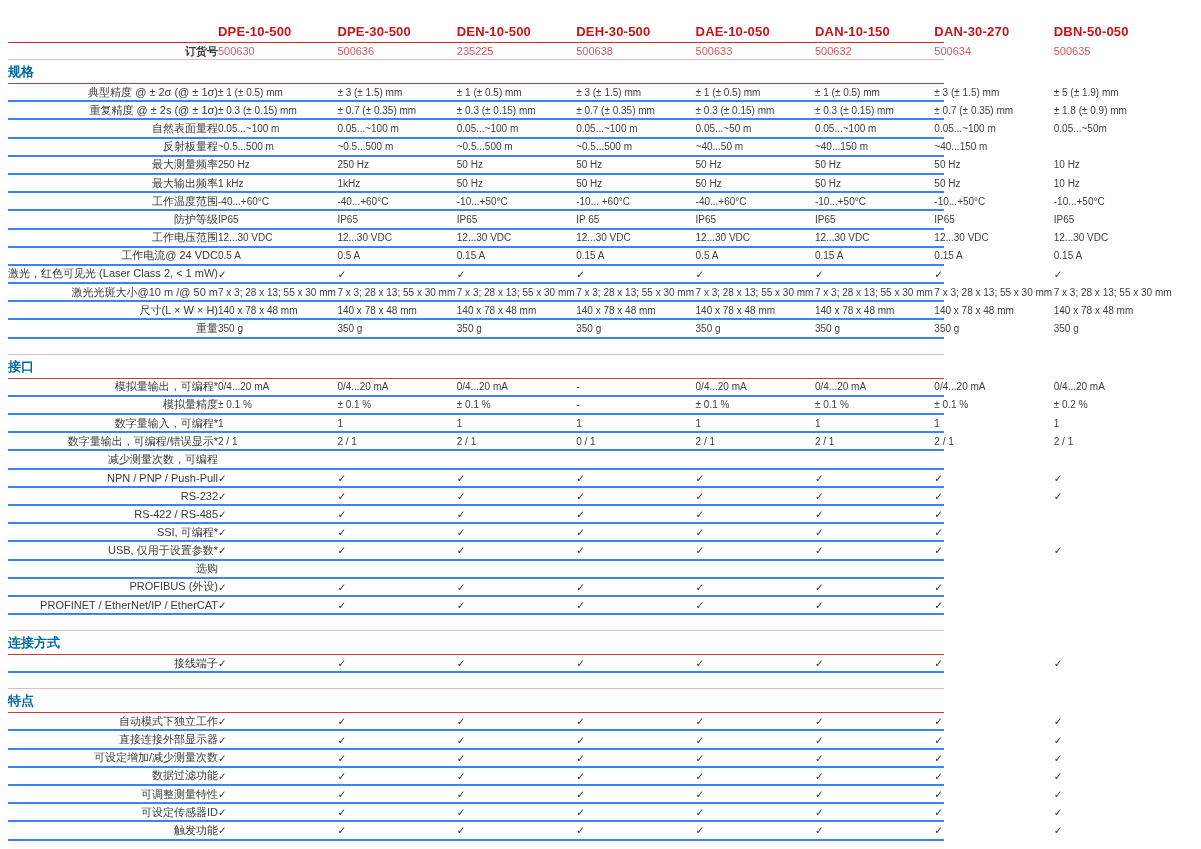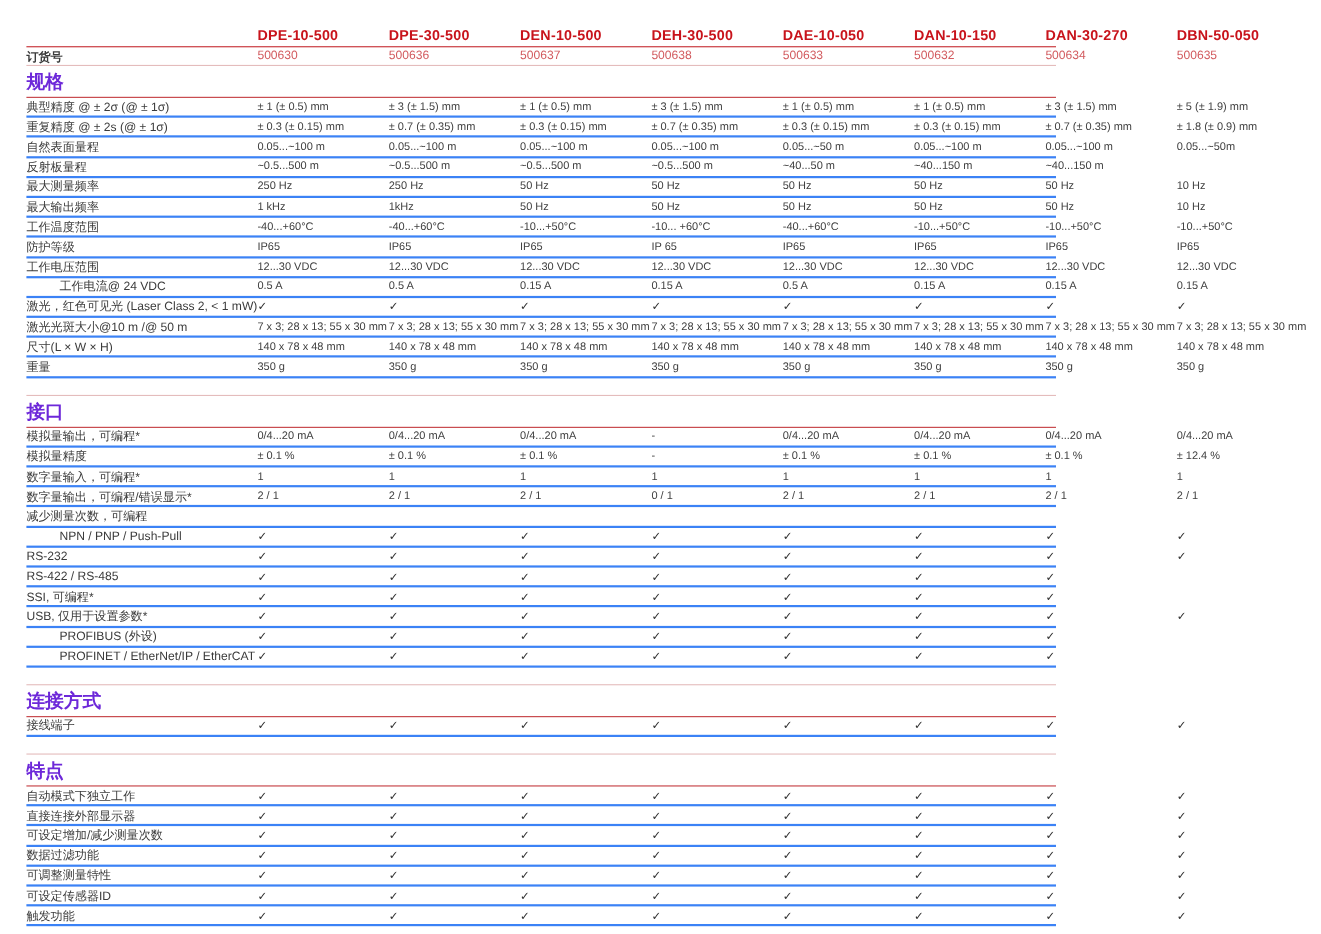--- a/index.html
+++ b/index.html
@@ -6,21 +6,20 @@
     margin: 0; padding: 0;
     width: 1201px; height: 849px;
     background: #ffffff;
     font-family: "Liberation Sans", sans-serif;
     overflow: hidden;
   }
   .sheet {
     box-sizing: border-box;
     width: 952px; height: 849px;
     padding: 24px 8px 0 8px;
-    margin-left: 16px;
   }
   .grid-row {
     display: grid;
     grid-template-columns: 210px repeat(7, 119.4px) 1fr;
     align-items: center;
   }
   .cell { white-space: nowrap; overflow: visible; }
 
   
   .product-row {
@@ -49,35 +48,36 @@
     font-size: 11px;
   }
 
   
   .section { margin-top: 0; }
   .section + .section {
     margin-top: 15px;
     border-top: 1px solid #e4bcbc;
   }
   .section-title {
-    color: #6d28d9;
+    color: #0369a1;
     font-weight: bold;
-    font-size: 17px;
+    font-size: 13px;
     padding: 3px 0 2px 0;
     border-bottom: 1.3px solid #c43a3f;
   }
 
   
   .data-row {
     min-height: 16.2px;
     border-bottom: 2px solid #3b82f6;
   }
   .label-cell {
     color: #3b3b3b;
     font-size: 11px;
+    text-align: right;
   }
   .label-cell.indent { padding-left: 30px; }
   .value-cell {
     color: #404040;
     font-size: 10px;
   }
   .value-cell.check {
     font-size: 10.5px;
     color: #333333;
   }
@@ -95,21 +95,21 @@
         <div class="cell product-name">DEH-30-500</div>
         <div class="cell product-name">DAE-10-050</div>
         <div class="cell product-name">DAN-10-150</div>
         <div class="cell product-name">DAN-30-270</div>
         <div class="cell product-name">DBN-50-050</div>
       </div>
       <div class="grid-row order-row">
         <div class="cell label-cell order-label">订货号</div>
         <div class="cell order-no">500630</div>
         <div class="cell order-no">500636</div>
-        <div class="cell order-no">500637</div>
+        <div class="cell order-no">235225</div>
         <div class="cell order-no">500638</div>
         <div class="cell order-no">500633</div>
         <div class="cell order-no">500632</div>
         <div class="cell order-no">500634</div>
         <div class="cell order-no">500635</div>
       </div>
       <div class="section">
         <div class="section-title">规格</div>
         <div class="grid-row data-row">
           <div class="cell label-cell">典型精度 @ ± 2σ (@ ± 1σ)</div>
@@ -281,21 +281,21 @@
         </div>
         <div class="grid-row data-row">
           <div class="cell label-cell">模拟量精度</div>
           <div class="cell value-cell">± 0.1 %</div>
           <div class="cell value-cell">± 0.1 %</div>
           <div class="cell value-cell">± 0.1 %</div>
           <div class="cell value-cell">-</div>
           <div class="cell value-cell">± 0.1 %</div>
           <div class="cell value-cell">± 0.1 %</div>
           <div class="cell value-cell">± 0.1 %</div>
-          <div class="cell value-cell">± 12.4 %</div>
+          <div class="cell value-cell">± 0.2 %</div>
         </div>
         <div class="grid-row data-row">
           <div class="cell label-cell">数字量输入，可编程*</div>
           <div class="cell value-cell">1</div>
           <div class="cell value-cell">1</div>
           <div class="cell value-cell">1</div>
           <div class="cell value-cell">1</div>
           <div class="cell value-cell">1</div>
           <div class="cell value-cell">1</div>
           <div class="cell value-cell">1</div>
@@ -370,20 +370,31 @@
         <div class="grid-row data-row">
           <div class="cell label-cell">USB, 仅用于设置参数*</div>
           <div class="cell value-cell check">✓</div>
           <div class="cell value-cell check">✓</div>
           <div class="cell value-cell check">✓</div>
           <div class="cell value-cell check">✓</div>
           <div class="cell value-cell check">✓</div>
           <div class="cell value-cell check">✓</div>
           <div class="cell value-cell check">✓</div>
           <div class="cell value-cell check">✓</div>
+        </div>
+        <div class="grid-row data-row">
+          <div class="cell label-cell">选购</div>
+          <div class="cell value-cell"></div>
+          <div class="cell value-cell"></div>
+          <div class="cell value-cell"></div>
+          <div class="cell value-cell"></div>
+          <div class="cell value-cell"></div>
+          <div class="cell value-cell"></div>
+          <div class="cell value-cell"></div>
+          <div class="cell value-cell"></div>
         </div>
         <div class="grid-row data-row">
           <div class="cell label-cell indent">PROFIBUS (外设)</div>
           <div class="cell value-cell check">✓</div>
           <div class="cell value-cell check">✓</div>
           <div class="cell value-cell check">✓</div>
           <div class="cell value-cell check">✓</div>
           <div class="cell value-cell check">✓</div>
           <div class="cell value-cell check">✓</div>
           <div class="cell value-cell check">✓</div>

